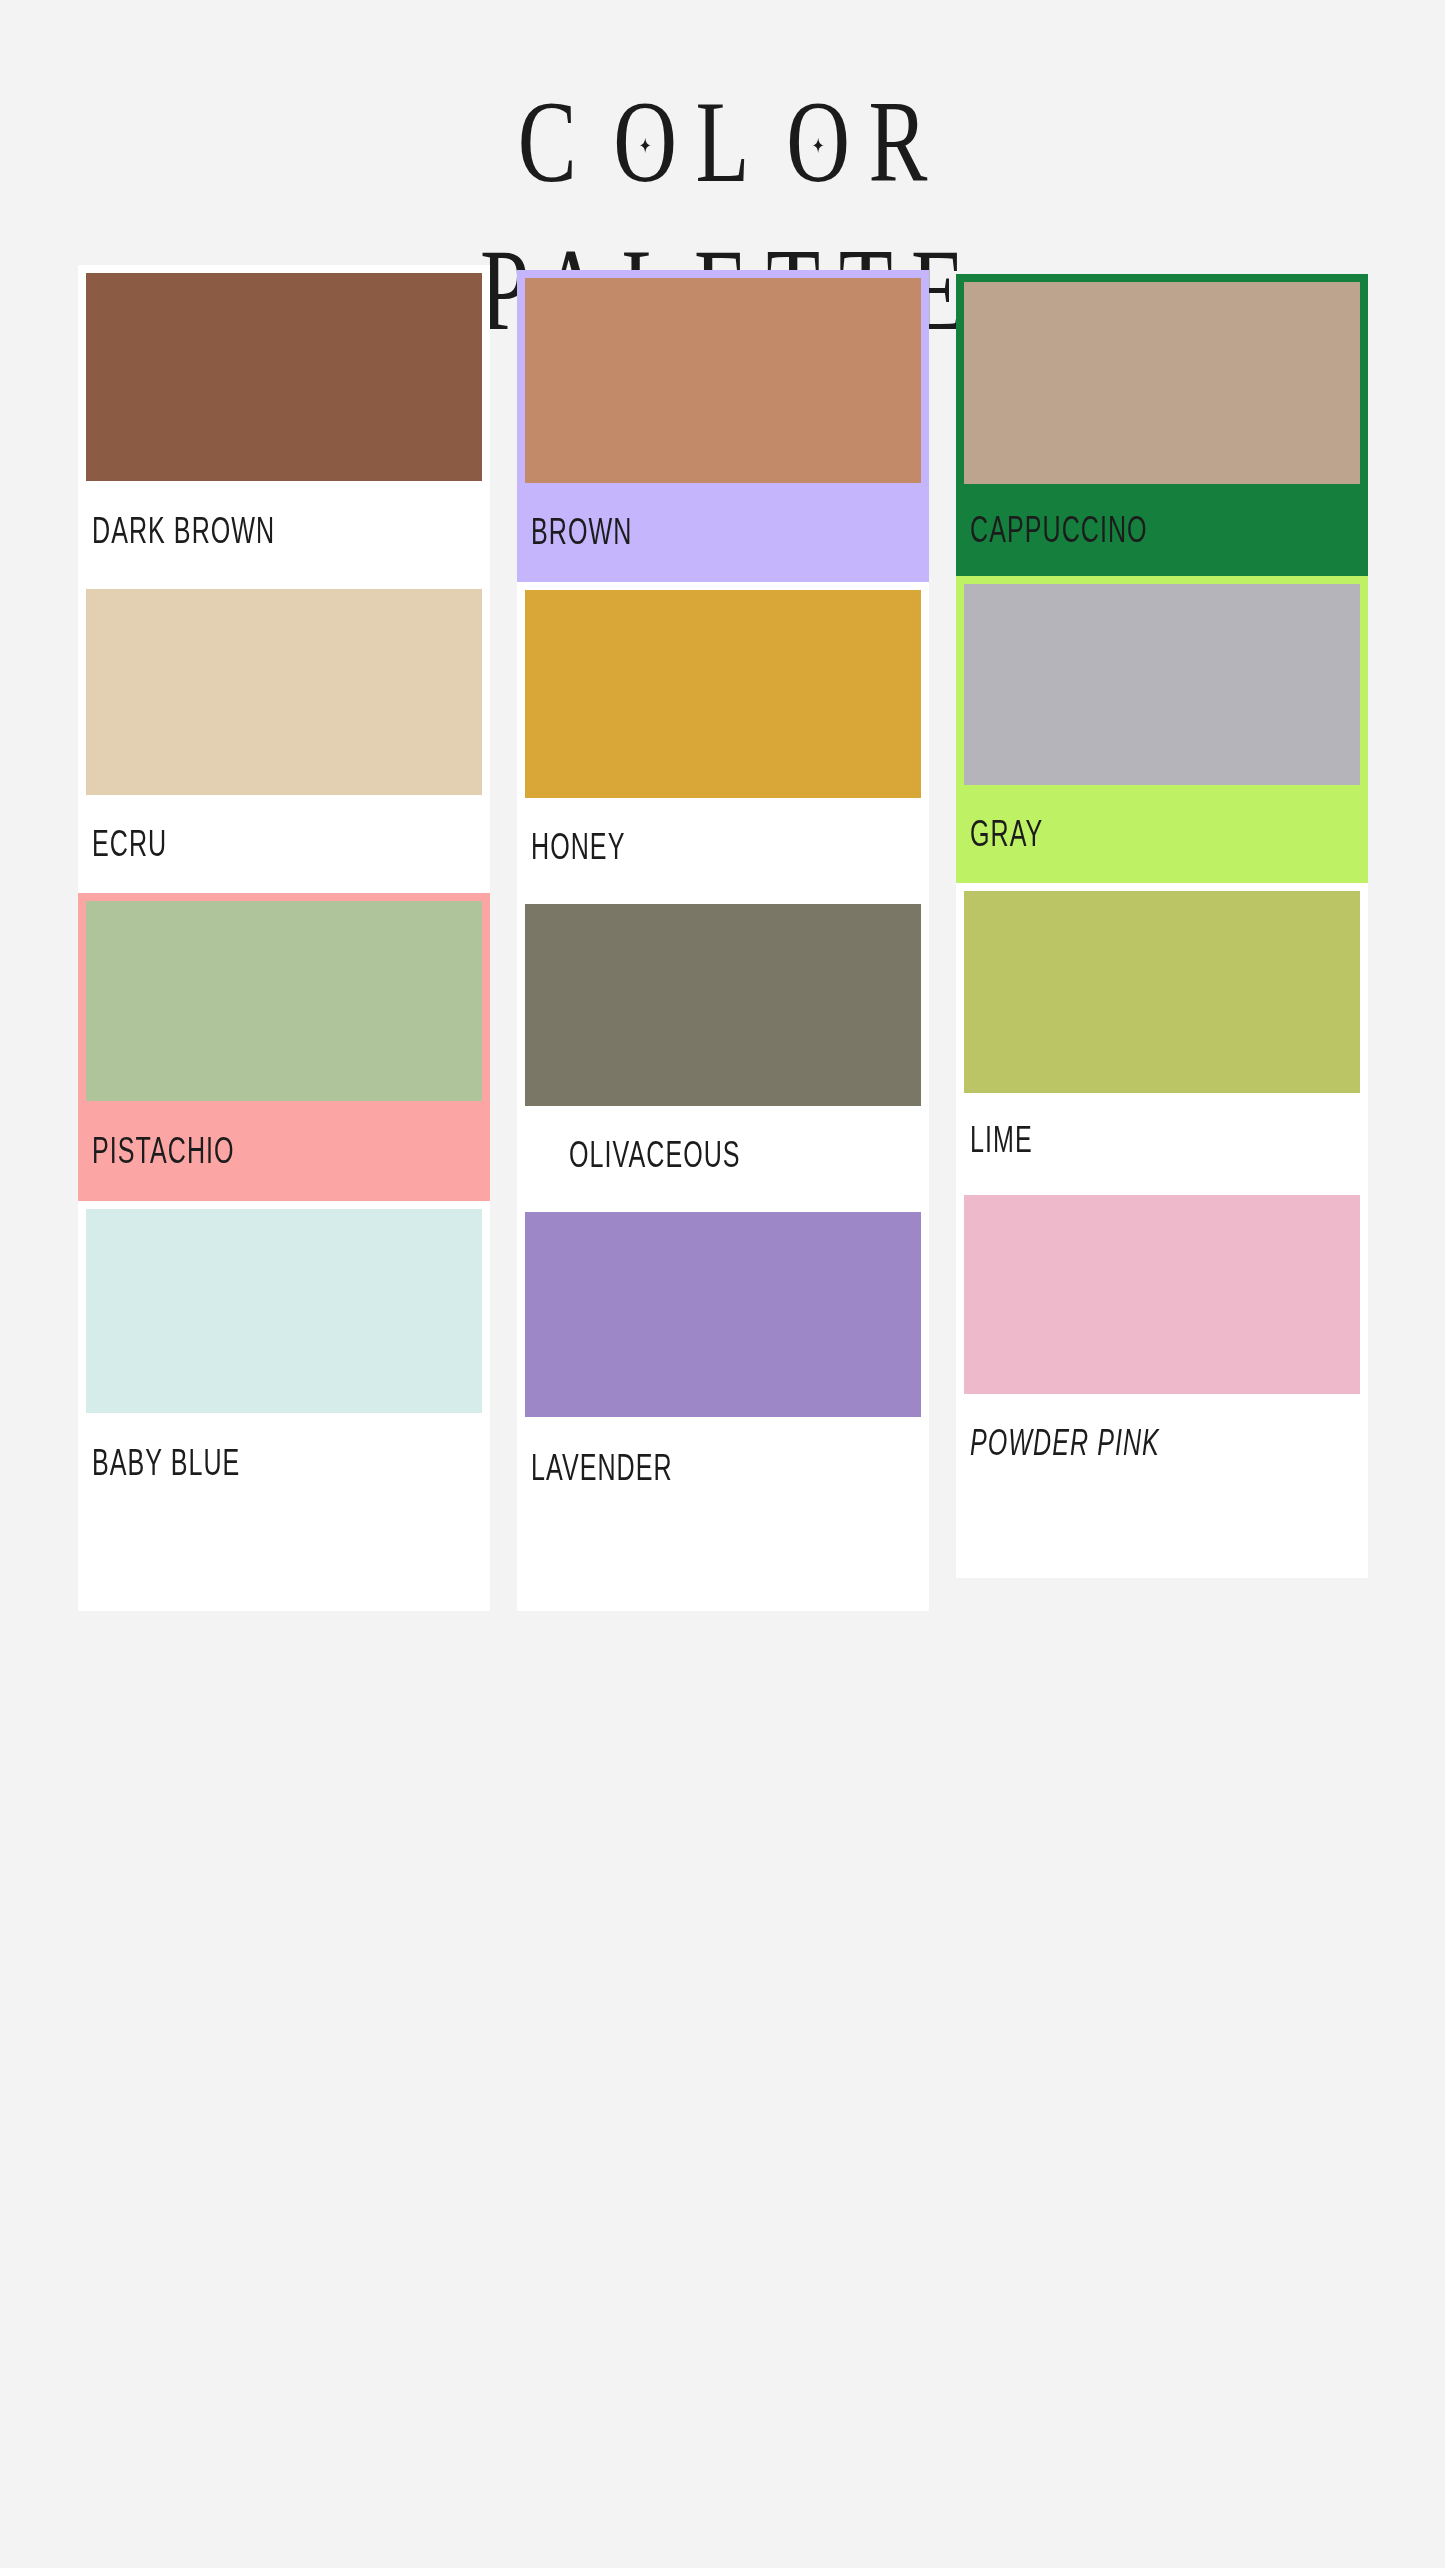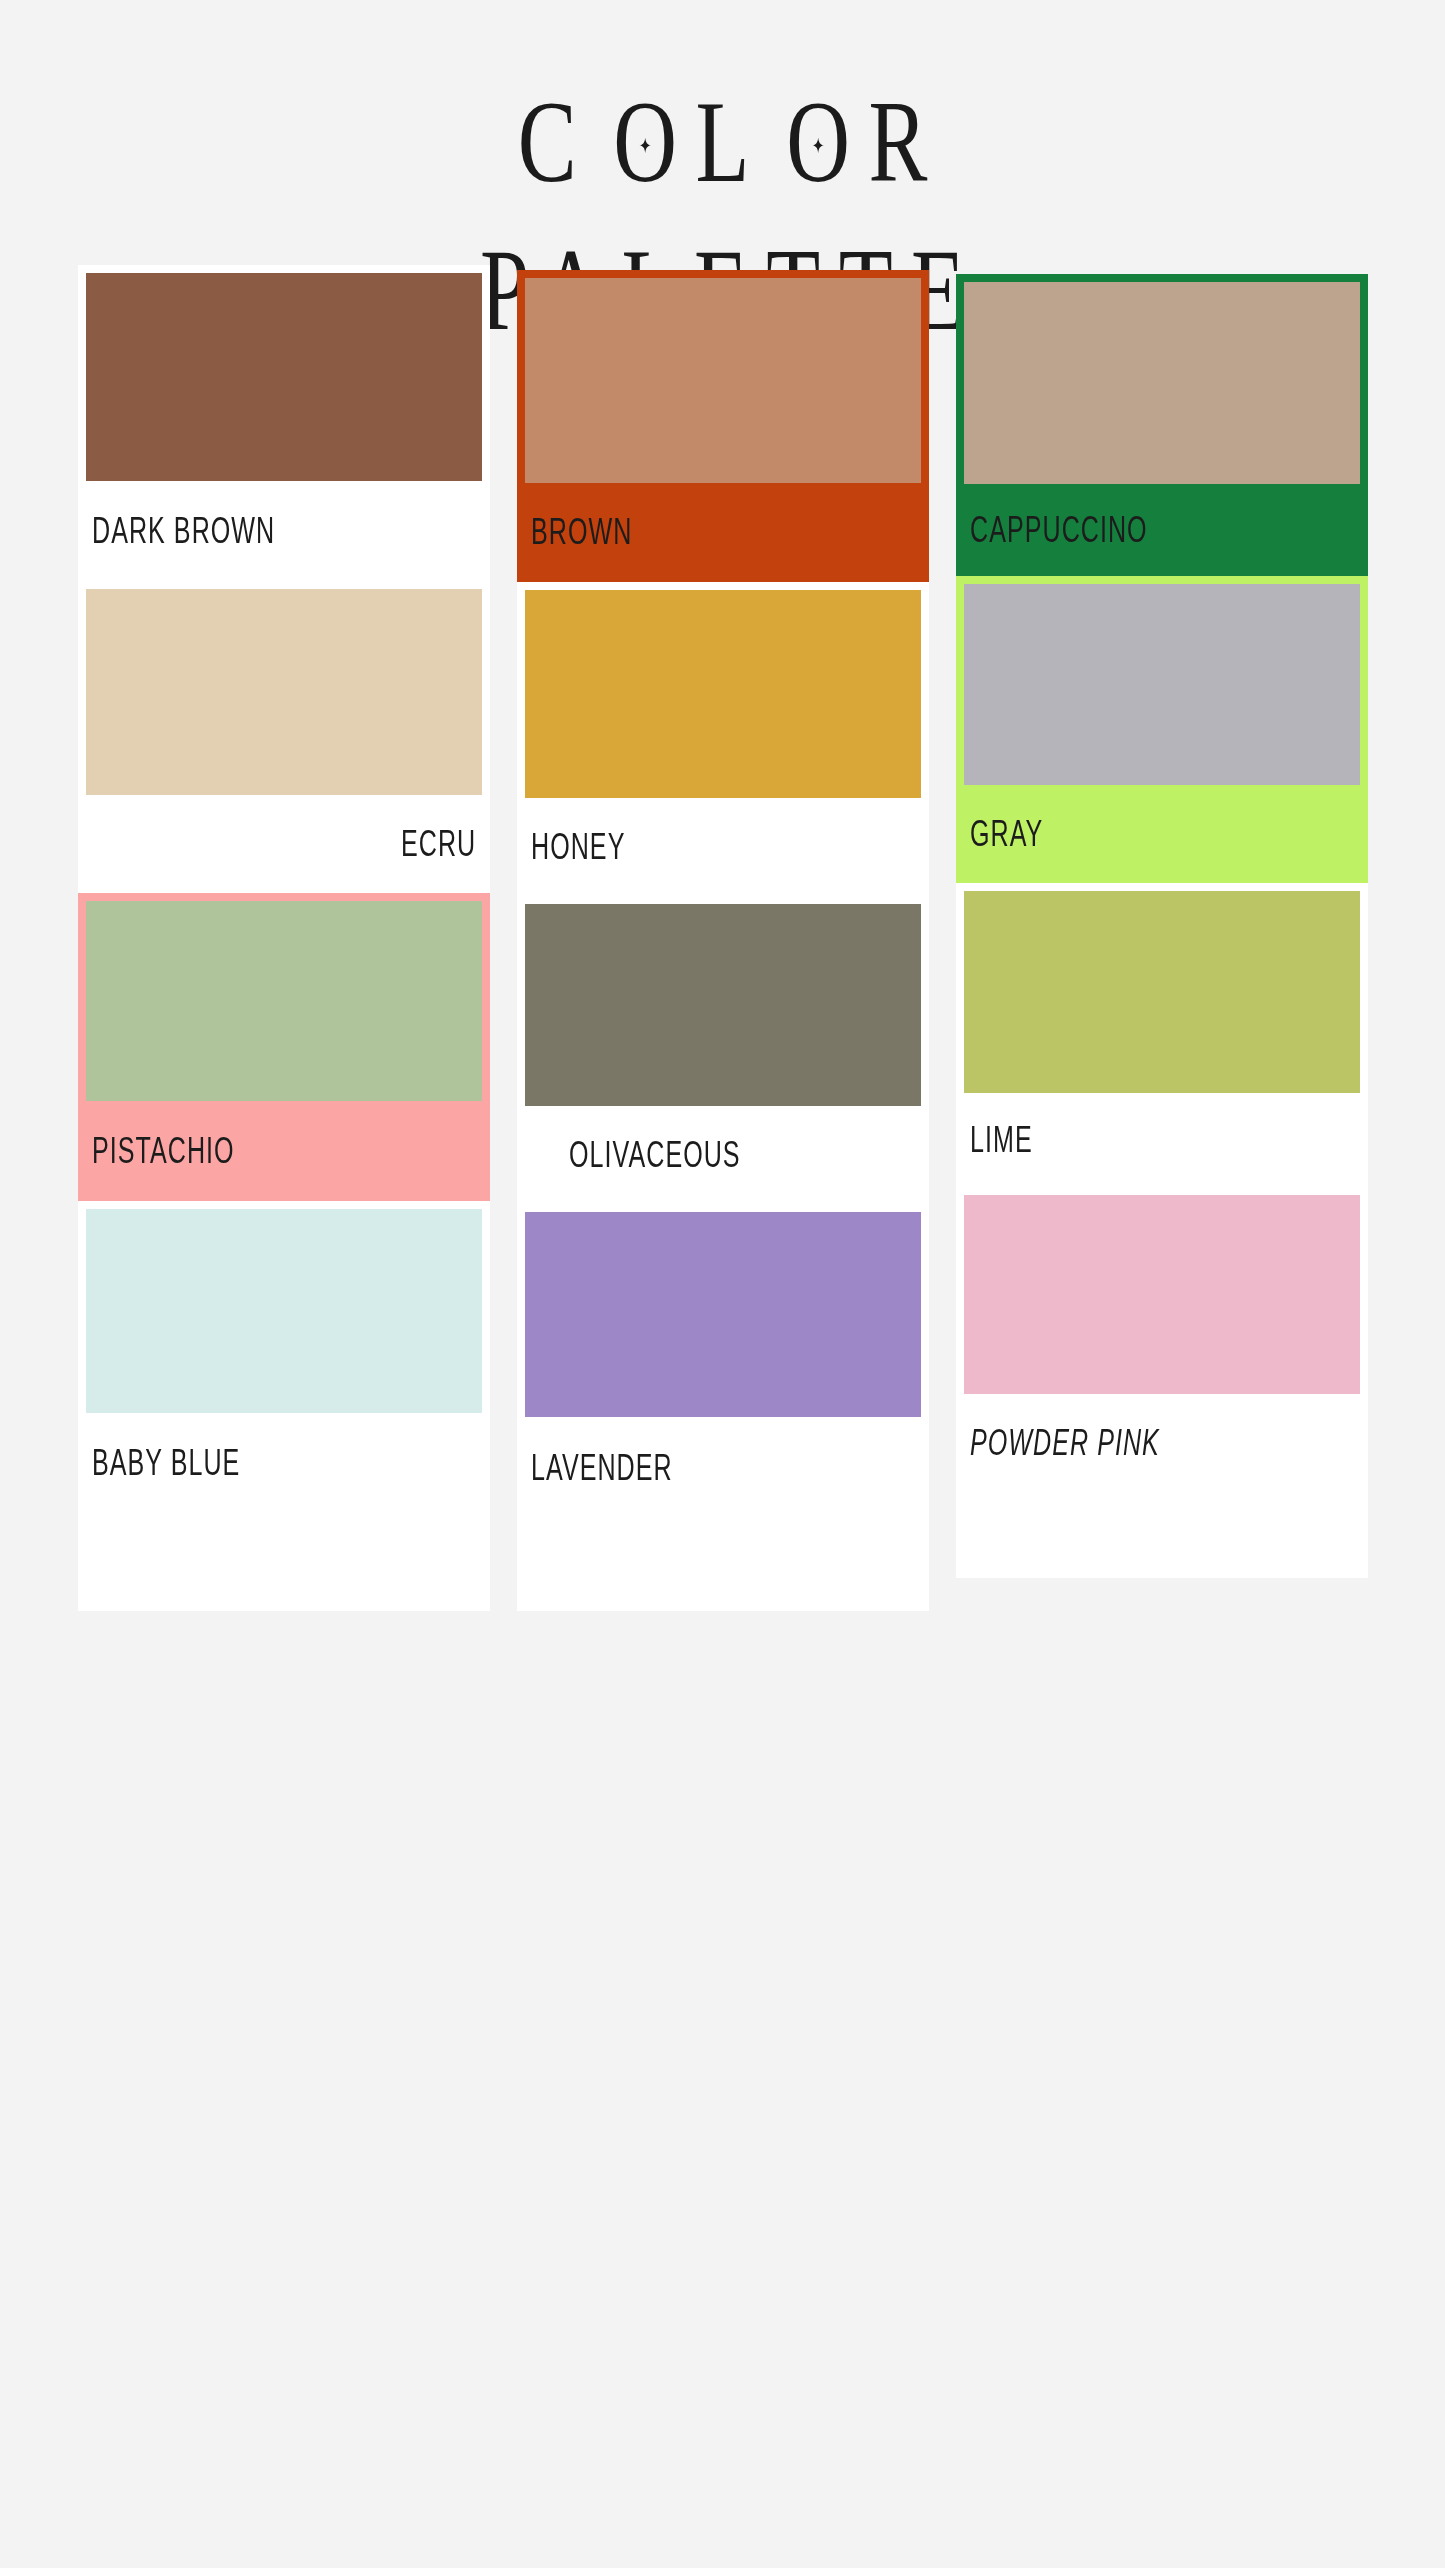--- a/index.html
+++ b/index.html
@@ -126,21 +126,21 @@
   .col-2 .card:nth-child(1) .swatch { height: 202px; }
 
   .col-0 .card:nth-child(1) .label-wrap { height: 100px; }
   .col-1 .card:nth-child(1) .label-wrap { height: 99px; }
   .col-2 .card:nth-child(1) .label-wrap { height: 92px; }
 
   .col-0 .card:nth-child(2) .swatch { height: 206px; }
   .col-1 .card:nth-child(2) .swatch { height: 208px; }
   .col-2 .card:nth-child(2) .swatch { height: 201px; }
 
-  .col-0 .card:nth-child(2) .label-wrap { height: 98px; justify-content: flex-end; }
+  .col-0 .card:nth-child(2) .label-wrap { height: 98px; }
   .col-1 .card:nth-child(2) .label-wrap { height: 98px; }
   .col-2 .card:nth-child(2) .label-wrap { height: 98px; }
 
   .col-0 .card:nth-child(3) .swatch { height: 200px; }
   .col-1 .card:nth-child(3) .swatch { height: 202px; }
   .col-2 .card:nth-child(3) .swatch { height: 202px; }
 
   .col-0 .card:nth-child(3) .label-wrap { height: 100px; }
   .col-1 .card:nth-child(3) .label-wrap { height: 98px; margin-left: 38px; }
   .col-2 .card:nth-child(3) .label-wrap { height: 94px; }
@@ -199,21 +199,21 @@
       </div>
       <div class="card" style="background-color: rgb(255, 255, 255);">
         <div class="swatch" style="background-color: rgb(214, 236, 234);"></div>
         <div class="label-wrap">
           <span class="label">BABY BLUE</span>
         </div>
       </div>
     </div>
 
     <div class="column col-1">
-      <div class="card" style="background-color: #c2410c;">
+      <div class="card" style="background-color: #c4b5fd;">
         <div class="swatch" style="background-color: rgb(194, 138, 104);"></div>
         <div class="label-wrap">
           <span class="label">BROWN</span>
         </div>
       </div>
       <div class="card" style="background-color: rgb(255, 255, 255);">
         <div class="swatch" style="background-color: rgb(216, 167, 55);"></div>
         <div class="label-wrap">
           <span class="label">HONEY</span>
         </div>

